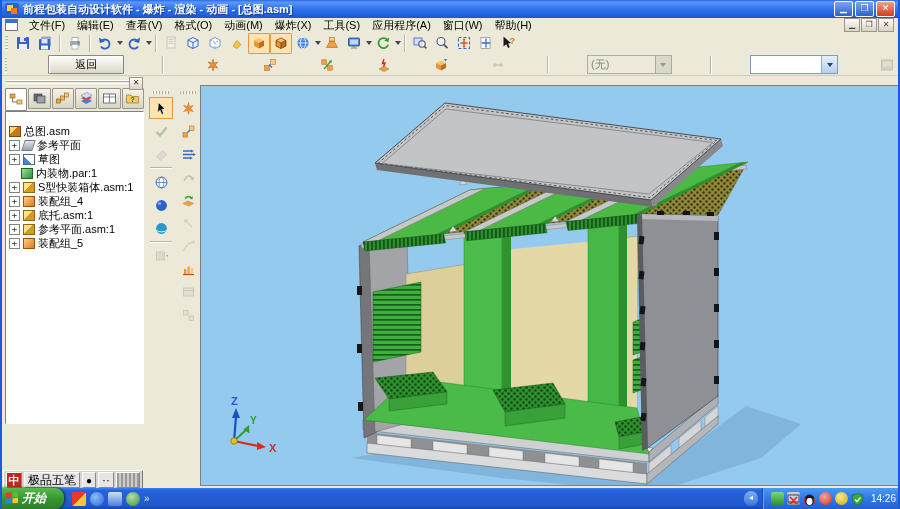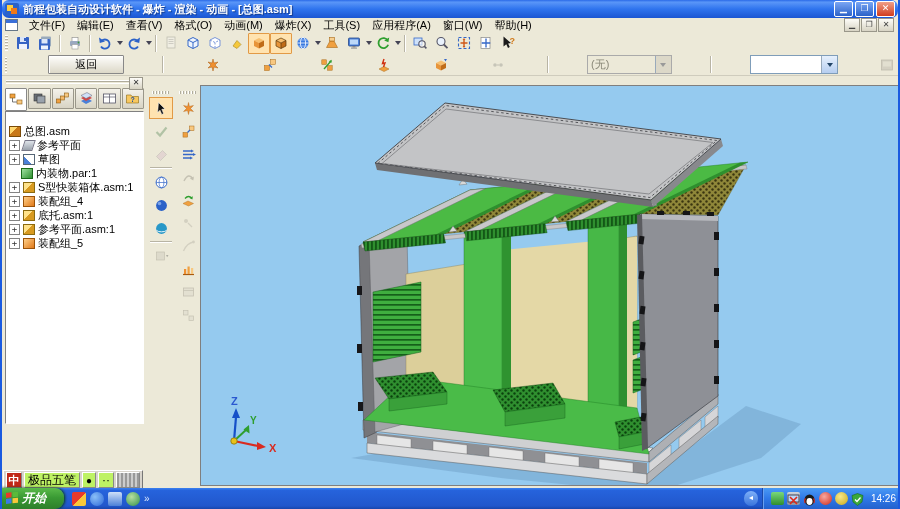--- a/index.html
+++ b/index.html
@@ -2,21 +2,21 @@
 <html><head>
 <meta charset="utf-8">
 <style>
   html,body{margin:0;padding:0;background:#444;}
   #screen{position:relative;width:900px;height:509px;overflow:hidden;
     font-family:"Liberation Sans","DejaVu Sans",sans-serif;background:#ece9d8;
     border-left:2px solid #1a5ae0;border-right:2px solid #1a5ae0;box-sizing:border-box;}
   
   .titlebar{position:absolute;left:0;top:0;width:100%;height:18px;
     background:linear-gradient(180deg,#2a6ae8 0%,#5a96f8 12%,#2f74ee 50%,#1b56d2 100%);
-    display:flex;align-items:center;color:#fff;font-weight:bold;font-size:11px;border-radius:7px;}
+    display:flex;align-items:center;color:#fff;font-weight:bold;font-size:11px;}
   .titlebar .appico{width:14px;height:13px;margin:0 4px 0 3px;flex:0 0 auto;}
   .titlebar .ttl{flex:1;white-space:nowrap;overflow:hidden;text-shadow:1px 1px 1px #123a8a;}
   .winbtns{display:flex;gap:2px;margin-right:3px;}
   .wb{width:17px;height:14px;border:1px solid #fff;border-radius:2px;color:#fff;
     font-size:9px;line-height:12px;text-align:center;
     background:linear-gradient(180deg,#7aa6f4,#2c62c8);}
   .wb.close{background:linear-gradient(180deg,#f0a088,#d03c1e);}
   
   .menubar{position:absolute;left:0;top:18px;width:100%;height:14px;background:#ece9d8;
     display:flex;align-items:center;font-size:11px;border-bottom:1px solid #fff;}
@@ -92,21 +92,21 @@
   .vb.pressed{background:#ffe3b0;border:1px solid #e29a46;}
   .vb.dis{opacity:.4;}
   .vsep{height:1px;background:#b8b4a4;border-bottom:1px solid #fff;margin:2px 2px;}
   
   #viewport{position:absolute;left:198px;top:85px;width:699px;height:401px;
     border:1px solid #7f7f7f;box-sizing:border-box;background:#95caef;}
   #viewport svg{display:block;}
   
   #imebar{position:absolute;left:1px;top:470px;height:18px;display:flex;align-items:center;
     background:#d8d4cc;border:1px solid;border-color:#fff #777 #777 #fff;padding:0 2px;gap:2px;font-size:12px;}
-  .imeseg{height:14px;display:flex;align-items:center;padding:0 3px;border:1px solid;border-color:#fff #888 #888 #fff;background:#bef264;}
+  .imeseg{height:14px;display:flex;align-items:center;padding:0 3px;border:1px solid;border-color:#fff #888 #888 #fff;background:#e5e5e5;}
   .imecn{background:#c02818;color:#fff;font-weight:bold;font-size:11px;width:12px;justify-content:center;padding:0 1px;}
   .imedot{font-size:10px;}
   .imekbd{width:16px;background:
     repeating-linear-gradient(90deg,#999 0 2px,#ccc 2px 4px);}
   
   #taskbar{position:absolute;left:-2px;top:488px;width:904px;height:21px;
     background:linear-gradient(180deg,#3a80f0 0%,#2663dc 12%,#2157cc 85%,#1846ac 100%);display:flex;align-items:center;}
   #startbtn{height:21px;width:64px;border-radius:0 9px 9px 0;display:flex;align-items:center;gap:3px;
     background:linear-gradient(180deg,#5aba4a 0%,#3a9a34 45%,#2d7f2a 100%);
     box-shadow:1px 0 3px #0a3a0a;color:#fff;font-style:italic;font-weight:bold;font-size:12px;padding-left:5px;box-sizing:border-box;}

